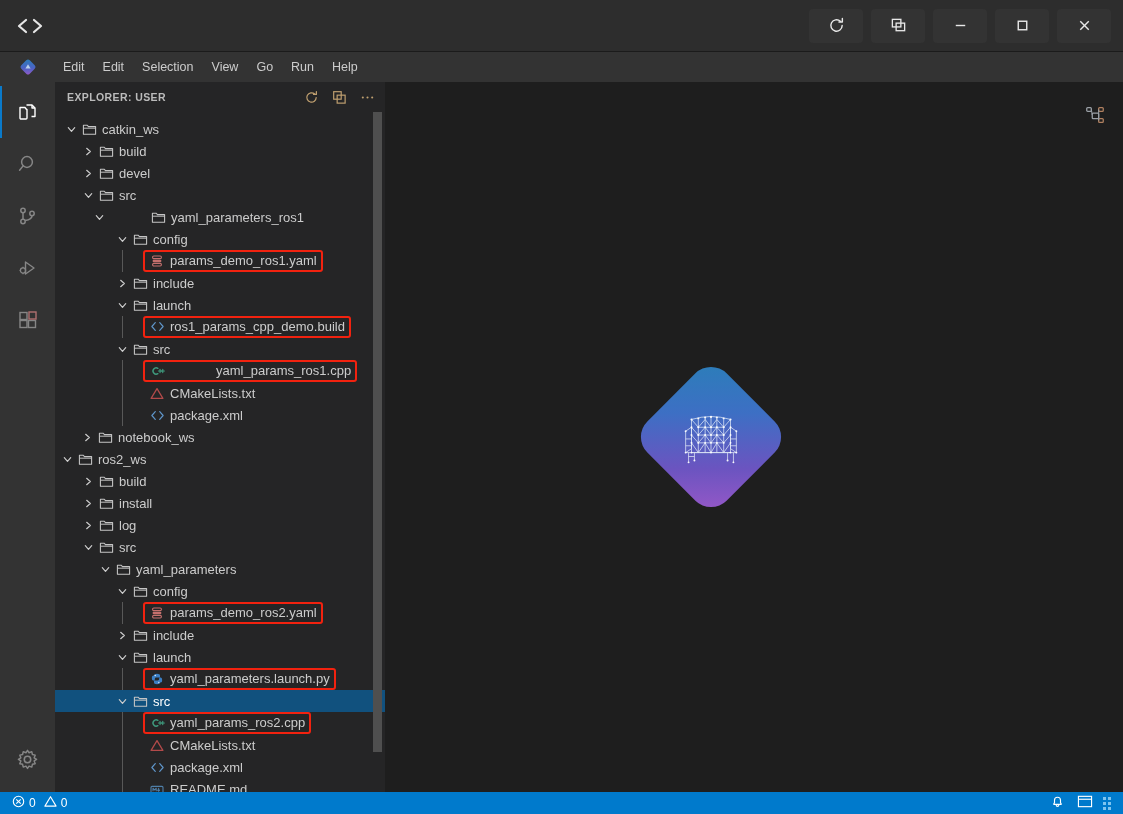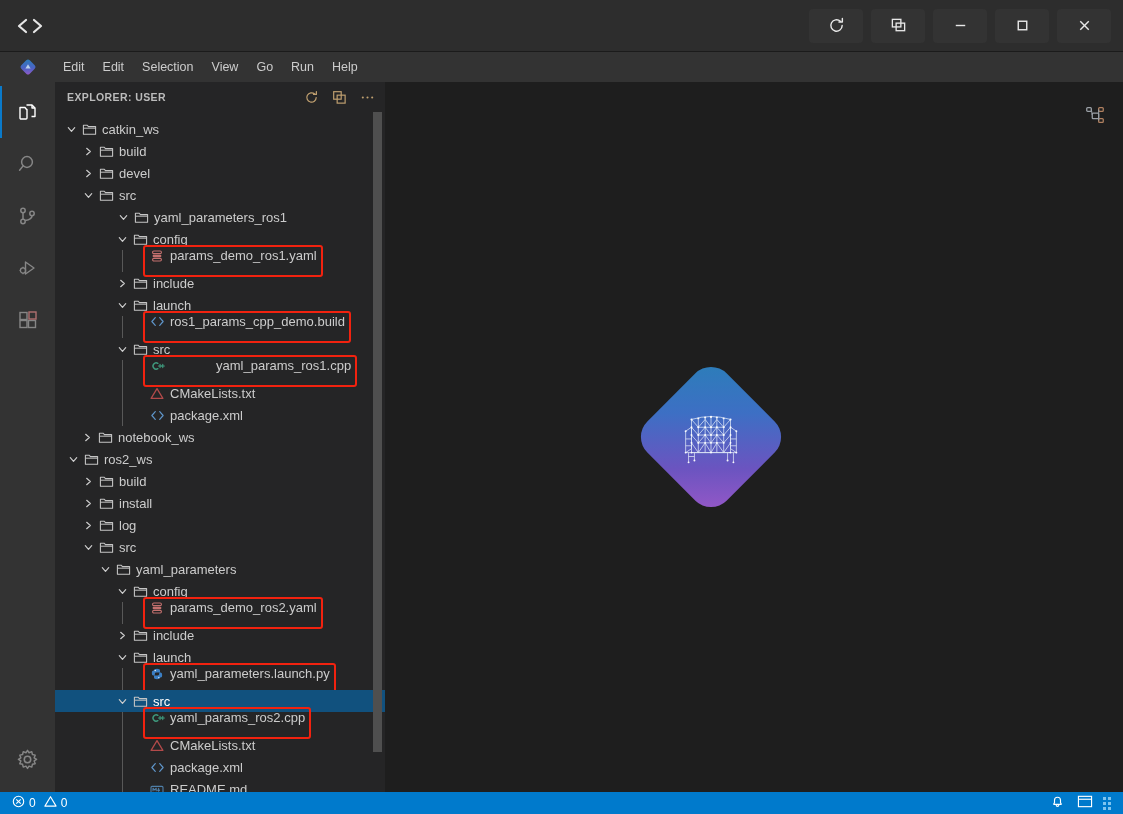--- a/index.html
+++ b/index.html
@@ -118,21 +118,21 @@
   .ficon {
     width: 20px; flex: 0 0 20px;
     display: flex; align-items: center; justify-content: center;
     margin-right: 3px;
   }
   .label { font-size: 13px; }
   .hl-box {
     display: inline-flex; align-items: center;
     outline: 2px solid #f2220f;
     outline-offset: 0;
-    padding: 1px 4px 12px 2px;
+    padding: 1px 4px 2px 2px;
     margin-left: -2px;
     border-radius: 1px;
   }
   .indent-guide {
     position: absolute; top: 0; bottom: 0; width: 1px;
     background: #585858;
   }
 
   
   .sb-scroll {
@@ -393,21 +393,21 @@
             <span style="display: inline-flex; align-items: center;">
               <span class="ficon">
                 <svg width="15" height="15" viewBox="0 0 16 16">
                   <path d="M1.5 3.5 h4.2 l1.1 1.4 h7.7 v8.1 h-13 z" fill="none" stroke="#c5c5c5" stroke-width="1.15" stroke-linejoin="round"></path>
                   <line x1="1.5" y1="6.6" x2="14.5" y2="6.6" stroke="#c5c5c5" stroke-width="1.05"></line>
                 </svg>
               </span>
               <span class="label">src</span>
             </span>
           </div>
-          <div class="row" style="padding-left: 60px;">
+          <div class="row" style="padding-left: 36px; gap: 41px;">
             <span class="twisty">
               <svg width="11" height="11" viewBox="0 0 12 12">
                 <path d="M2.5 4 L6 8 L9.5 4" fill="none" stroke="currentColor" stroke-width="1.3" stroke-linecap="round" stroke-linejoin="round"></path>
               </svg>
             </span>
             <span style="display: inline-flex; align-items: center;">
               <span class="ficon">
                 <svg width="15" height="15" viewBox="0 0 16 16">
                   <path d="M1.5 3.5 h4.2 l1.1 1.4 h7.7 v8.1 h-13 z" fill="none" stroke="#c5c5c5" stroke-width="1.15" stroke-linejoin="round"></path>
                   <line x1="1.5" y1="6.6" x2="14.5" y2="6.6" stroke="#c5c5c5" stroke-width="1.05"></line>
@@ -557,21 +557,21 @@
             <span style="display: inline-flex; align-items: center;">
               <span class="ficon">
                 <svg width="15" height="15" viewBox="0 0 16 16">
                   <path d="M1.5 3.5 h4.2 l1.1 1.4 h7.7 v8.1 h-13 z" fill="none" stroke="#c5c5c5" stroke-width="1.15" stroke-linejoin="round"></path>
                   <line x1="1.5" y1="6.6" x2="14.5" y2="6.6" stroke="#c5c5c5" stroke-width="1.05"></line>
                 </svg>
               </span>
               <span class="label">notebook_ws</span>
             </span>
           </div>
-          <div class="row" style="padding-left: 10px;">
+          <div class="row" style="padding-left: 4px;">
             <span class="twisty">
               <svg width="11" height="11" viewBox="0 0 12 12">
                 <path d="M2.5 4 L6 8 L9.5 4" fill="none" stroke="currentColor" stroke-width="1.3" stroke-linecap="round" stroke-linejoin="round"></path>
               </svg>
             </span>
             <span style="display: inline-flex; align-items: center;">
               <span class="ficon">
                 <svg width="15" height="15" viewBox="0 0 16 16">
                   <path d="M1.5 3.5 h4.2 l1.1 1.4 h7.7 v8.1 h-13 z" fill="none" stroke="#c5c5c5" stroke-width="1.15" stroke-linejoin="round"></path>
                   <line x1="1.5" y1="6.6" x2="14.5" y2="6.6" stroke="#c5c5c5" stroke-width="1.05"></line>

